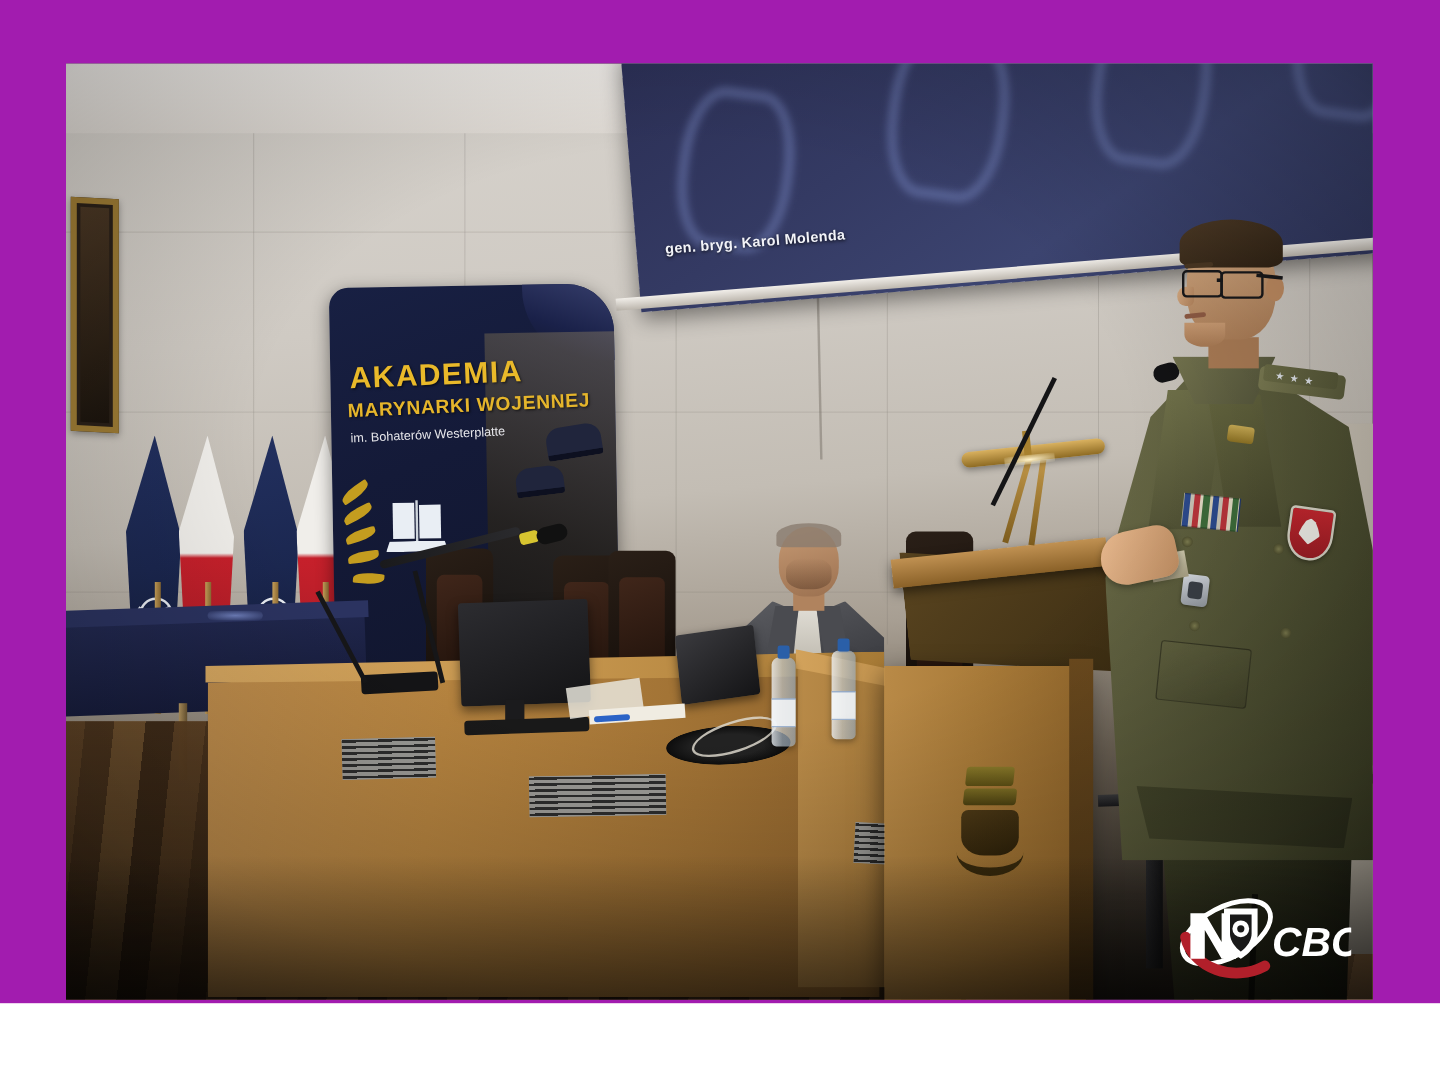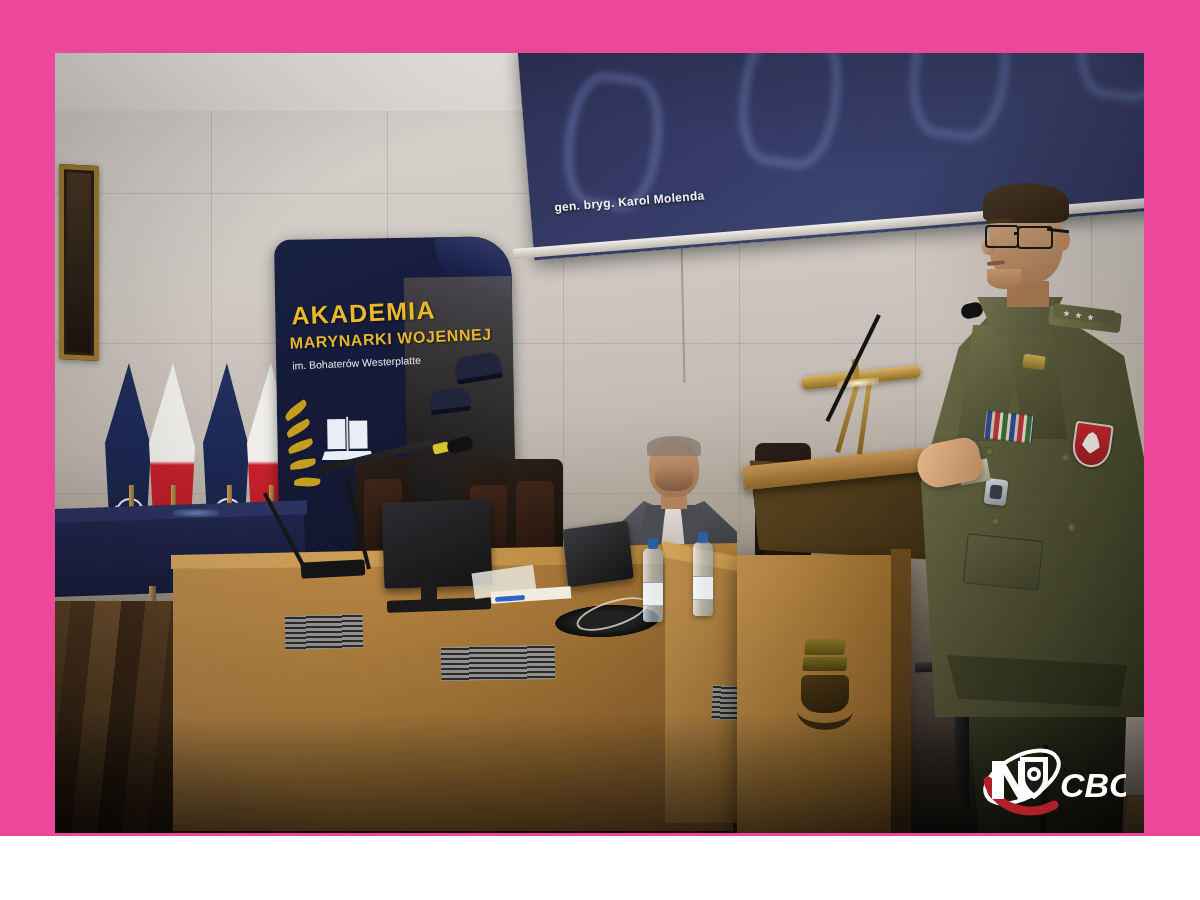--- a/index.html
+++ b/index.html
@@ -1,19 +1,19 @@
 <!DOCTYPE html>
 <html><head>
 <meta charset="utf-8">
 <style>
   html,body{margin:0;padding:0;background:#ffffff;}
   body{width:1200px;height:900px;overflow:hidden;
        font-family:"Liberation Sans","DejaVu Sans",sans-serif;}
 
-  #page{position:relative;width:1200px;height:900px;background:#ec4899;}
+  #page{position:relative;width:1200px;height:900px;background:#a21caf;}
 
   
   #photo{position:absolute;left:55px;top:53px;width:1089px;height:780px;
          overflow:hidden;background:#2b2b2b;}
 
   
   .wall{position:absolute;left:0;top:0;width:100%;height:100%;
         background:linear-gradient(175deg,#d8d4ce 0%,#cfcac3 28%,#c3bdb4 46%,
                    #a79e92 60%,#6d6356 74%,#3a332b 88%,#1d1812 100%);}
   .wall-grid{position:absolute;left:0;top:0;width:100%;height:62%;

